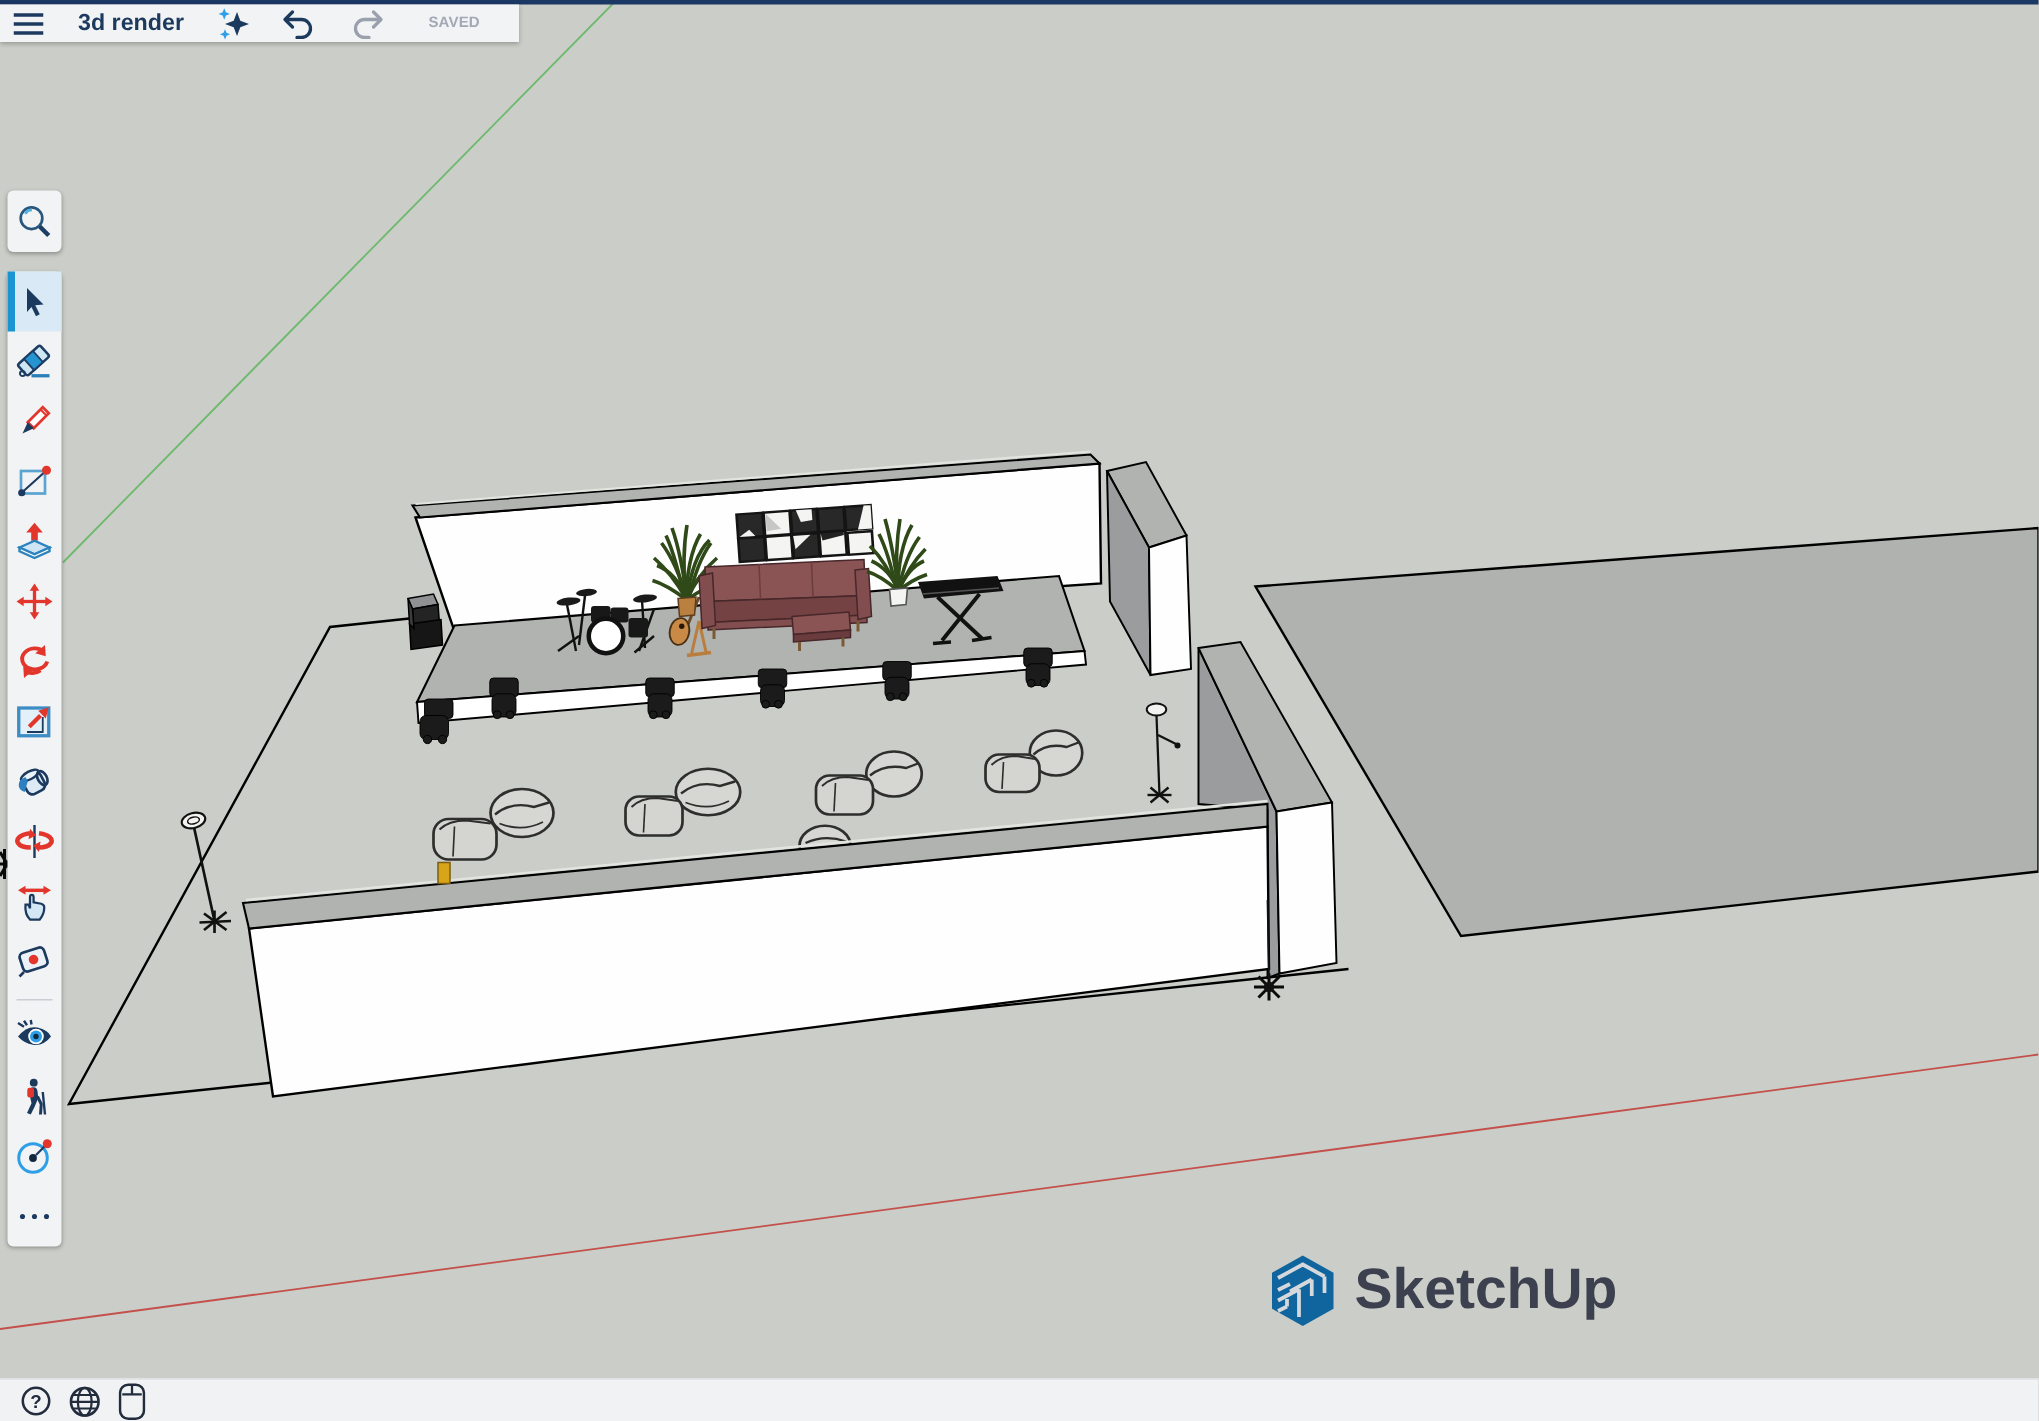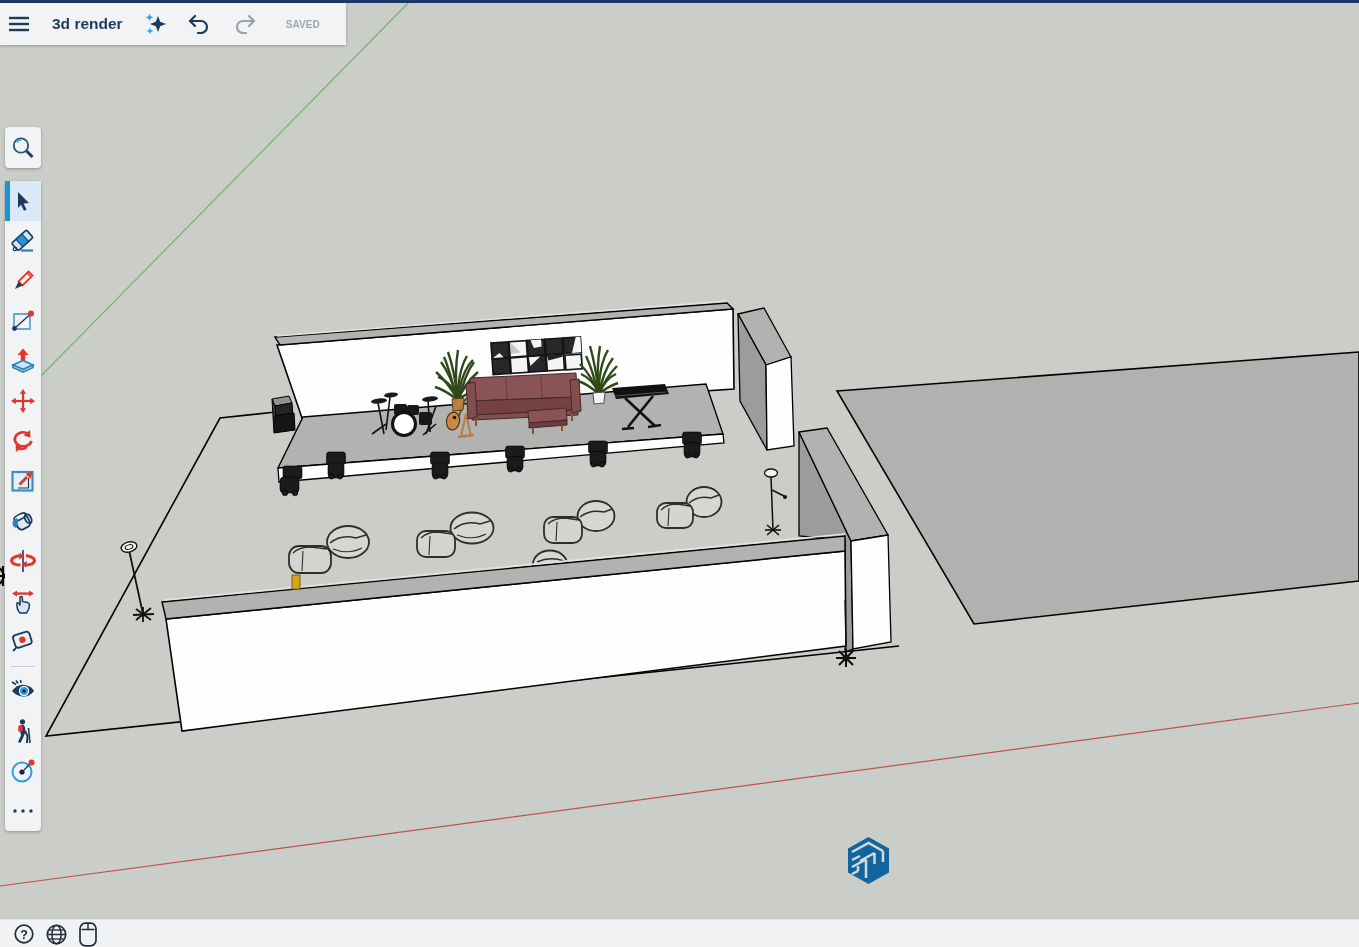--- a/index.html
+++ b/index.html
@@ -1,17 +1,17 @@
 <!DOCTYPE html>
 <html><head><meta charset="utf-8">
 <style>
 html,body{margin:0;padding:0;width:1359px;height:947px;overflow:hidden;background:#cbcdc8;font-family:"Liberation Sans",sans-serif;}
 #scene{position:absolute;left:0;top:0;}
 #topstrip{position:absolute;left:0;top:0;width:1359px;height:3px;background:#1b3764;}
-#topbar{position:absolute;left:0;top:3px;width:346px;height:42px;background:#f2f3f5;box-shadow:0 1px 3px rgba(0,0,0,.25);display:flex;align-items:center;}
+#topbar{position:absolute;left:0;top:3px;width:346px;height:25px;background:#f2f3f5;box-shadow:0 1px 3px rgba(0,0,0,.25);display:flex;align-items:center;}
 #topbar .title{color:#1c3a5e;font-weight:bold;font-size:15.5px;margin-left:23px;}
 #topbar .saved{color:#a2a8b4;font-weight:bold;font-size:10px;letter-spacing:0.1px;margin-left:30px;}
 #lsearch{position:absolute;left:5px;top:127px;width:36px;height:41px;background:#f2f3f5;border-radius:4px;box-shadow:0 1px 3px rgba(0,0,0,.3);display:flex;align-items:center;justify-content:center;}
 #ltools{position:absolute;left:5px;top:181px;width:36px;height:650px;background:#f2f3f5;border-radius:4px;box-shadow:0 1px 3px rgba(0,0,0,.3);}
 #ltools .row{position:relative;width:36px;height:40px;display:flex;align-items:center;justify-content:center;}
 #ltools .sel{background:#d9eaf6;}
 #ltools .sel:before{content:"";position:absolute;left:0;top:0;width:5px;height:40px;background:#1b95d1;}
 #ltools .sep{height:10px;display:flex;align-items:center;}
 #ltools .sep div{width:24px;height:1px;background:#c9cdd4;margin:0 auto;}
 #statusbar{position:absolute;left:0;top:919px;width:1359px;height:28px;background:#f1f2f4;border-top:1px solid #e2e4e8;display:flex;align-items:center;}
@@ -456,13 +456,14 @@
       <rect x="1" y="1.2" width="16" height="22.6" rx="5.5" fill="none" stroke="#222c3c" stroke-width="1.7"></rect>
       <line x1="9" y1="1.2" x2="9" y2="7.5" stroke="#222c3c" stroke-width="1.5"></line>
       <line x1="2.5" y1="7.5" x2="15.5" y2="7.5" stroke="#222c3c" stroke-width="1.5"></line>
     </svg>
 </div>
 <div id="logo">
 <svg width="45" height="49" viewBox="0 0 45 49">
 <path d="M22.5 1 L43 12.5 V36.5 L22.5 48 L2 36.5 V12.5 Z" fill="#11659e"></path>
 <path d="M6 16 L22.5 7 L37 15 M37 15 V26 M14 25 L28.5 17 M28.5 17 V28 M6 24 L14 20 M6 31 L20 23.5 M20 23.5 V42 M6 38 L12 35 M12 35 V30" fill="none" stroke="#d5d9dc" stroke-width="2.5"></path>
 </svg>
+<span class="word">SketchUp</span>
 </div>
 
 </body></html>

